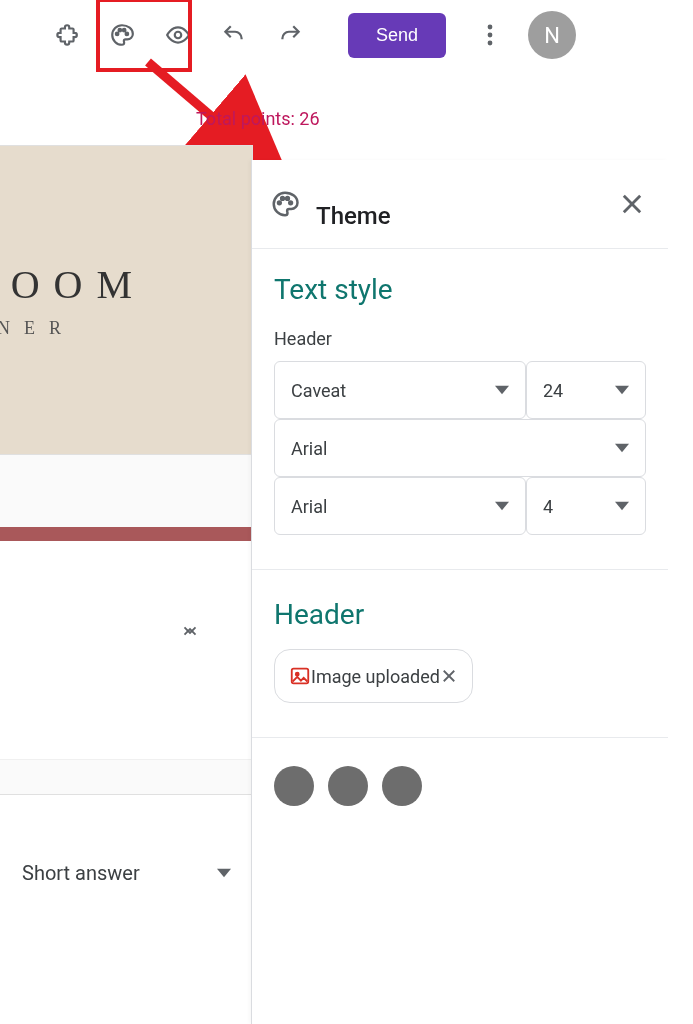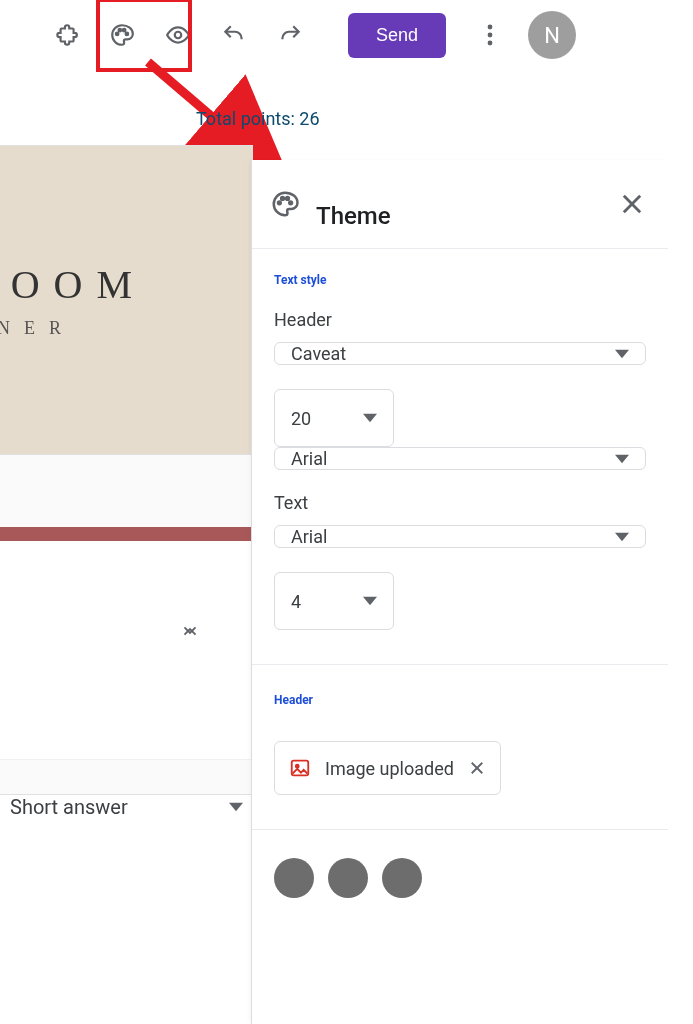--- a/index.html
+++ b/index.html
@@ -8,51 +8,51 @@
   .toolbar{position:absolute;top:0;left:0;right:0;height:70px;display:flex;align-items:center;}
   .tool-btn{width:56px;height:56px;border-radius:50%;display:flex;align-items:center;justify-content:center;}
   .tool-btn svg{width:26px;height:26px;fill:none;stroke:#5f6368;stroke-width:2;}
   .send-btn{background:#673ab7;color:#fff;font-size:18px;font-weight:500;border:none;border-radius:6px;padding:12px 28px;margin-left:30px;}
   .more-btn{width:48px;height:48px;display:flex;align-items:center;justify-content:center;margin-left:20px;}
   .avatar{width:48px;height:48px;border-radius:50%;background:#9e9e9e;color:#fff;display:flex;align-items:center;justify-content:center;font-size:22px;margin-left:14px;}
   
   .hl-box{position:absolute;border:4px solid #e51c23;}
   .arrow-svg{position:absolute;pointer-events:none;}
   
-  .total-pts{position:absolute;top:108px;left:196px;font-size:18px;color:#0c4a6e;}
+  .total-pts{position:absolute;top:108px;left:196px;font-size:18px;color:#be185d;}
   
   .canvas-strip{position:absolute;top:145px;left:0;width:253px;}
   .hdr-img{height:308px;background:#e6dccd;display:flex;flex-direction:column;justify-content:center;align-items:flex-start;padding-left:0;border:1px solid #e0e0e0;border-left:none;}
   .hdr-title{font-family:'Times New Roman',serif;font-size:40px;letter-spacing:14px;color:#333;margin-left:-30px;}
   .hdr-sub{font-family:'Times New Roman',serif;font-size:18px;letter-spacing:14px;color:#555;margin-top:10px;margin-left:-30px;}
   .gap1{height:72px;background:#fafafa;}
   .accent-bar{height:14px;background:#a9585a;}
   .gap2{height:60px;background:#fff;}
   .collapse-row{height:60px;background:#fff;display:flex;align-items:center;justify-content:flex-end;}
   .collapse-row svg{width:22px;height:22px;stroke:#5f6368;fill:none;stroke-width:2;margin-right:52px;}
   .gap3{height:98px;background:#fff;border-bottom:1px solid #f0f0f0;}
   .gap4{height:34px;background:#fafafa;}
-  .q-row{height:90px;background:#fff;border-top:1px solid #e0e0e0;display:flex;align-items:flex-start;padding:0 10px;}
+  .q-row{height:90px;background:#fff;border-top:1px solid #e0e0e0;display:flex;align-items:flex-end;padding:0 22px;}
   .q-select{flex:1;display:flex;align-items:center;justify-content:space-between;font-size:20px;color:#3c4043;}
   
   .theme-panel{position:absolute;top:160px;right:0;width:416px;bottom:0;background:#fff;border-left:1px solid #dadce0;box-shadow:-2px 0 4px rgba(0,0,0,0.03);overflow:hidden;}
   .tp-head{display:flex;align-items:center;padding:18px 22px 18px 18px;border-bottom:1px solid #e8eaed;}
   .tp-head .ico{width:30px;height:30px;margin-right:16px;}
   .tp-title{font-size:24px;font-weight:500;color:#202124;flex:1;margin-top:24px;}
   .tp-close{width:28px;height:28px;}
   .tp-body{padding:24px 22px;}
-  .sec-title{font-size:12px;font-weight:700;color:#1d4ed8;margin:0 0 18px 0;}
+  .sec-title{font-size:28px;font-weight:400;color:#0f766e;margin:0 0 18px 0;}
   .field-label{font-size:18px;color:#3c4043;margin:22px 0 12px 0;}
-  .field-row{display:flex;gap:24px;flex-direction:column;}
+  .field-row{display:flex;gap:0;}
   .dd{border:1px solid #dadce0;border-radius:6px;height:56px;display:flex;align-items:center;justify-content:space-between;padding:0 16px;font-size:18px;color:#3c4043;background:#fff;}
   .dd.font{flex:1;}
   .dd.size{width:86px;}
   .dd svg,.q-select svg{width:14px;height:14px;fill:#5f6368;}
   .divider{height:1px;background:#e8eaed;margin:34px -22px 28px -22px;}
-  .chip{display:inline-flex;align-items:center;border:1px solid #dadce0;border-radius:6px;height:52px;padding:0 14px;gap:14px;font-size:18px;color:#3c4043;margin-top:16px;}
+  .chip{display:inline-flex;align-items:center;border:1px solid #dadce0;border-radius:16px;height:52px;padding:0 14px;gap:0;font-size:18px;color:#3c4043;}
   .chip .pic{width:22px;height:22px;}
   .chip .x{width:18px;height:18px;}
   .swatches{display:flex;gap:14px;margin-top:18px;}
   .swatch{width:40px;height:40px;border-radius:50%;background:#6d6d6d;}
   svg{display:block;}
 </style>
 </head>
 <body>
 <div id="stage">
 
@@ -160,37 +160,36 @@
 
     <div class="field-label">Header</div>
     <div class="field-row">
       <div class="dd font">
         <span>Caveat</span>
         <svg viewBox="0 0 10 6">
               <path d="M0 0l5 6 5-6z"></path>
             </svg>
       </div>
       <div class="dd size">
-        <span>20</span>
+        <span>24</span>
         <svg viewBox="0 0 10 6">
               <path d="M0 0l5 6 5-6z"></path>
             </svg>
       </div>
     </div>
 
     <div class="field-row">
       <div class="dd font">
         <span>Arial</span>
         <svg viewBox="0 0 10 6">
               <path d="M0 0l5 6 5-6z"></path>
             </svg>
       </div>
     </div>
 
-    <div class="field-label">Text</div>
     <div class="field-row">
       <div class="dd font">
         <span>Arial</span>
         <svg viewBox="0 0 10 6">
               <path d="M0 0l5 6 5-6z"></path>
             </svg>
       </div>
       <div class="dd size">
         <span>4</span>
         <svg viewBox="0 0 10 6">

